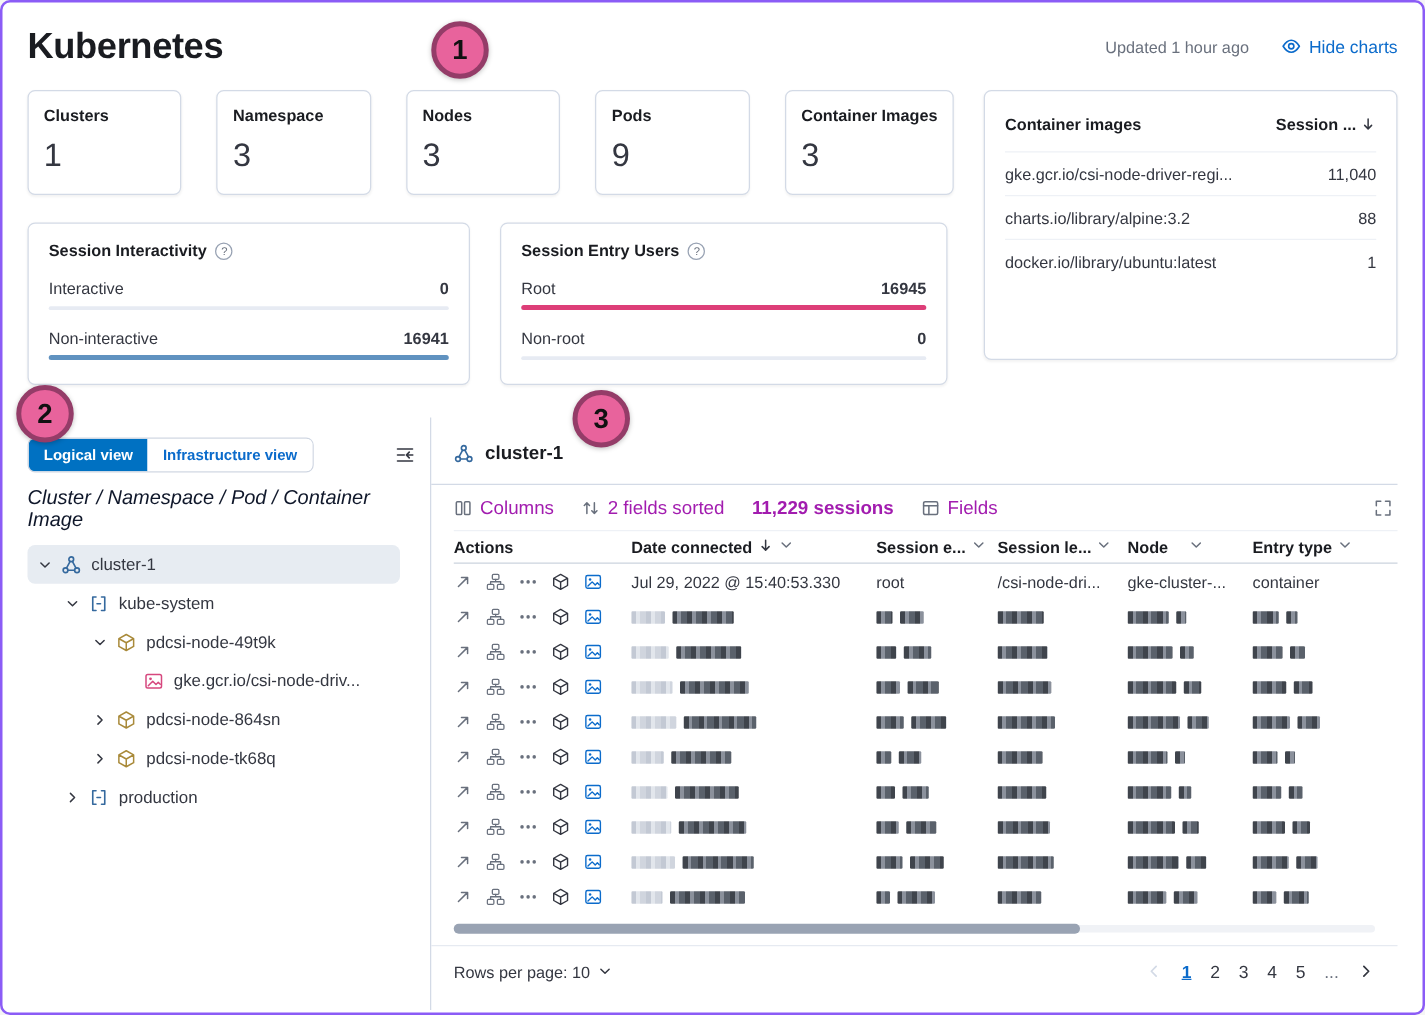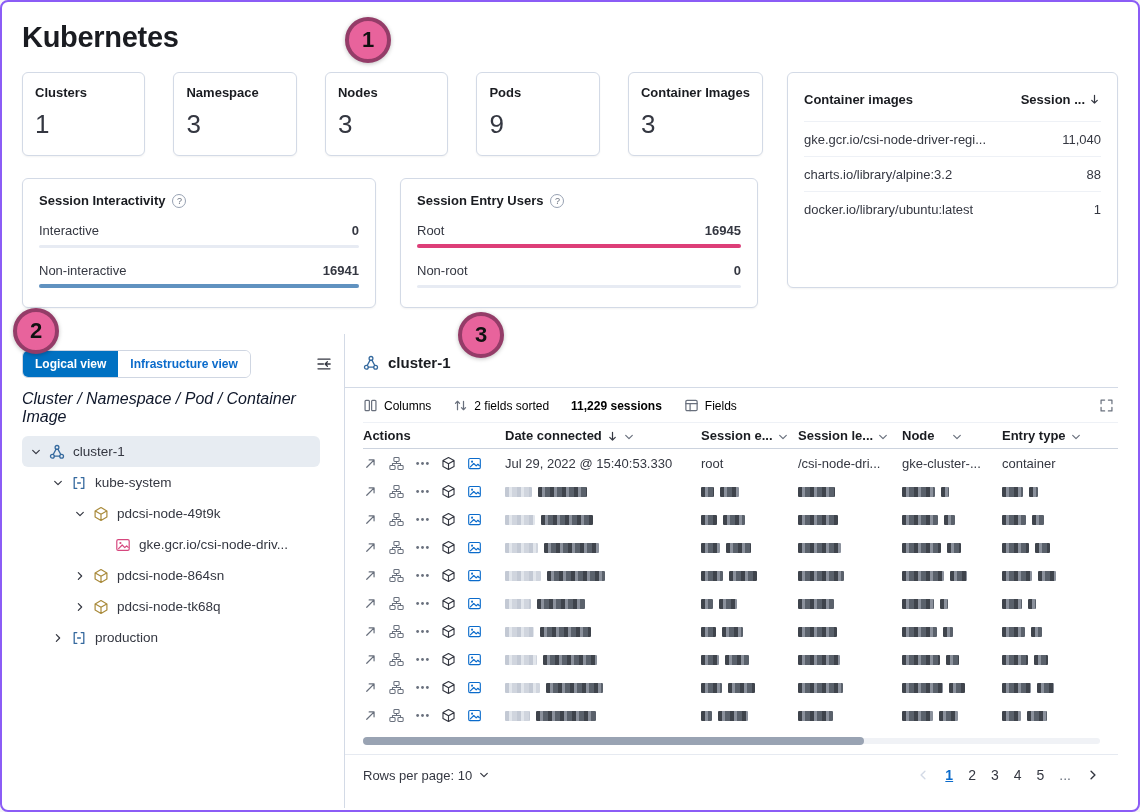--- a/index.html
+++ b/index.html
@@ -59,27 +59,27 @@
   .tree-row { display:flex; align-items:center; height:31px; width:298px; border-radius:6px; font-size:13.5px; color:#343741; cursor:pointer; }
   .tree-row.selected { background:#e7ecf2; }
   .tree-exp { width:16px; height:16px; display:inline-flex; align-items:center; justify-content:center; margin-right:5px; flex:0 0 16px; }
   .tree-ic { width:16px; height:16px; display:inline-flex; margin-right:8px; flex:0 0 16px; }
   .tree-label { white-space:nowrap; overflow:hidden; text-overflow:ellipsis; }
 
   
   .sessions-col { flex:1; border-left:1px solid #d3dae6; display:flex; flex-direction:column; }
   .sess-head { display:flex; align-items:center; gap:9px; padding:20px 0 16px 18px; border-bottom:1px solid #d3dae6; }
   .sess-title { font-size:15px; font-weight:700; color:#1a1c21; }
-  .toolbar { display:flex; align-items:center; gap:22px; padding:10px 4px 9px 18px; font-size:12px; color:#000000; }
+  .toolbar { display:flex; align-items:center; gap:22px; padding:10px 4px 9px 18px; font-size:15px; color:#a21caf; }
   .tb-item { display:inline-flex; align-items:center; gap:6px; cursor:pointer; }
   .tb-strong { font-weight:700; cursor:default; }
   .tb-right { margin-left:auto; }
   .tbl { padding-left:18px; }
   .thead { display:flex; align-items:center; height:27px; border-top:1px solid #eef1f6; border-bottom:1px solid #ccd3de; font-weight:700; font-size:13px; color:#1a1c21; }
-  .th { display:flex; align-items:flex-end; gap:4px; cursor:pointer; }
+  .th { display:flex; align-items:flex-start; gap:4px; cursor:pointer; }
   .col-actions { width:142px; }
   .col-date  { width:196px; }
   .col-se    { width:97px; }
   .col-sle   { width:104px; }
   .col-node  { width:100px;gap:16px; }
   .col-entry { width:96px; }
   .trow { display:flex; align-items:center; height:28px; font-size:13px; }
   .actions { display:flex; align-items:center; gap:11px; }
   .act { display:inline-flex; cursor:pointer; }
   .cell { white-space:nowrap; overflow:hidden; text-overflow:ellipsis; }
@@ -108,20 +108,32 @@
   .badge-2 { left:11px; top:306px; }
   .badge-3 { left:456px; top:310px; }
 </style>
 </head>
 <body>
 
 <div class="frame">
 
   <header class="hdr">
     <h1 class="title">Kubernetes</h1>
+    <div class="hdr-right">
+      <span class="updated">Updated 1 hour ago</span>
+      <a class="hide-charts">
+        <span class="icon16" id="ic-hidecharts">
+            <svg width="16" height="16" viewBox="0 0 16 16" fill="none" stroke="#0b6bcb" stroke-width="1.3" stroke-linecap="round" stroke-linejoin="round">
+              <path d="M1.5 8c2-3.2 4.2-4.8 6.5-4.8S12.5 4.8 14.5 8c-2 3.2-4.2 4.8-6.5 4.8S3.5 11.2 1.5 8z"></path>
+              <circle cx="8" cy="8" r="2.1"></circle>
+            </svg>
+          </span>
+        <span>Hide charts</span>
+      </a>
+    </div>
   </header>
 
   <div class="top">
     <div class="top-left">
       <div class="stats" id="stats-cards">
           <div class="stat-card">
             <div class="stat-label">Clusters</div>
             <div class="stat-value">1</div>
           </div>
           <div class="stat-card">

